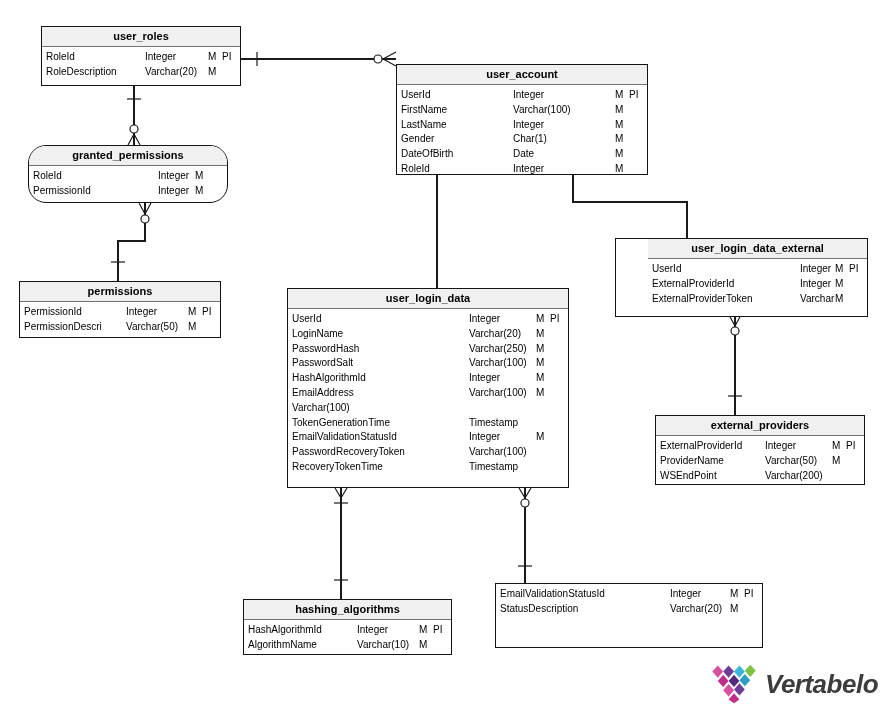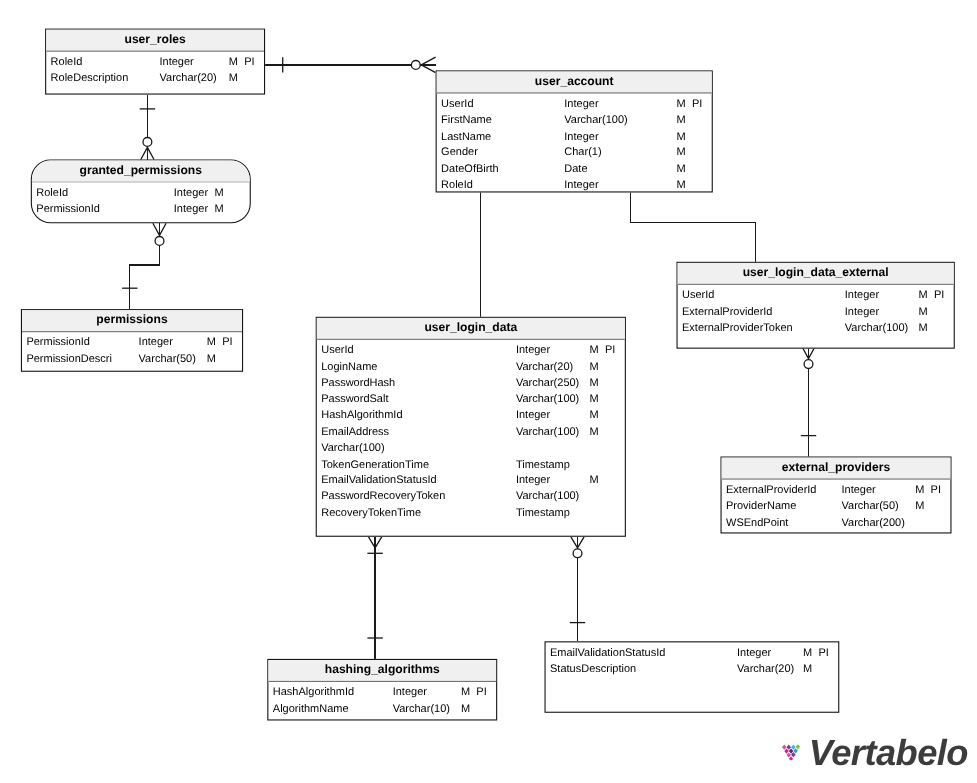--- a/index.html
+++ b/index.html
@@ -11,21 +11,21 @@
           background:#f0f0f0;border-bottom:1px solid #737373;overflow:hidden;white-space:nowrap;}
   .t-rows{padding-top:3px;}
   .t-row{display:flex;height:14.8px;line-height:14.6px;font-size:10px;padding:0 4px 0 4px;white-space:nowrap;}
   .cname{width:var(--namew);flex:none;overflow:hidden;}
   .ctype{flex:1;overflow:hidden;}
   .cm{width:14px;flex:none;}
   .cpi{width:14px;flex:none;}
   .rounded{border-radius:18px;}
   .rounded .t-title{border-radius:17px 17px 0 0;}
   .logo{position:absolute;left:710px;top:660px;width:170px;height:48px;z-index:3;display:flex;align-items:center;}
-  .logo-text{font-size:33px;font-weight:bold;font-style:italic;color:#3c3c3c;letter-spacing:-0.5px;margin-left:7px;}
+  .logo-text{font-size:26px;font-weight:bold;font-style:italic;color:#3c3c3c;letter-spacing:-0.5px;margin-left:7px;}
   .rel{stroke:#1a1a1a;stroke-width:1.2;fill:none;}
   .ortho{shape-rendering:crispEdges;}
   .circ{fill:#ffffff;stroke:#1a1a1a;stroke-width:1.2;}
   .subtri{fill:#ffffff;stroke:#2a2a2a;stroke-width:1.1;stroke-dasharray:2.5 2;}
 </style>
 </head>
 <body>
 
 <div class="canvas">
 
@@ -249,21 +249,21 @@
         </div>
         <div class="t-row">
           <span class="cname">RecoveryTokenTime</span>
           <span class="ctype">Timestamp</span>
           <span class="cm"></span>
           <span class="cpi"></span>
         </div>
       </div>
   </div>
 
-  <div class="db-table" style="left:615px;top:238px;width:253px;height:79px;--namew:148px;">
+  <div class="db-table" style="left:615px;top:238px;width:253px;height:79px;padding-left:32px;--namew:148px;">
     <div class="t-title">user_login_data_external</div>
     <div class="t-rows">
 
     <div class="t-row">
           <span class="cname">UserId</span>
           <span class="ctype">Integer</span>
           <span class="cm">M</span>
           <span class="cpi">PI</span>
         </div>
         <div class="t-row">

